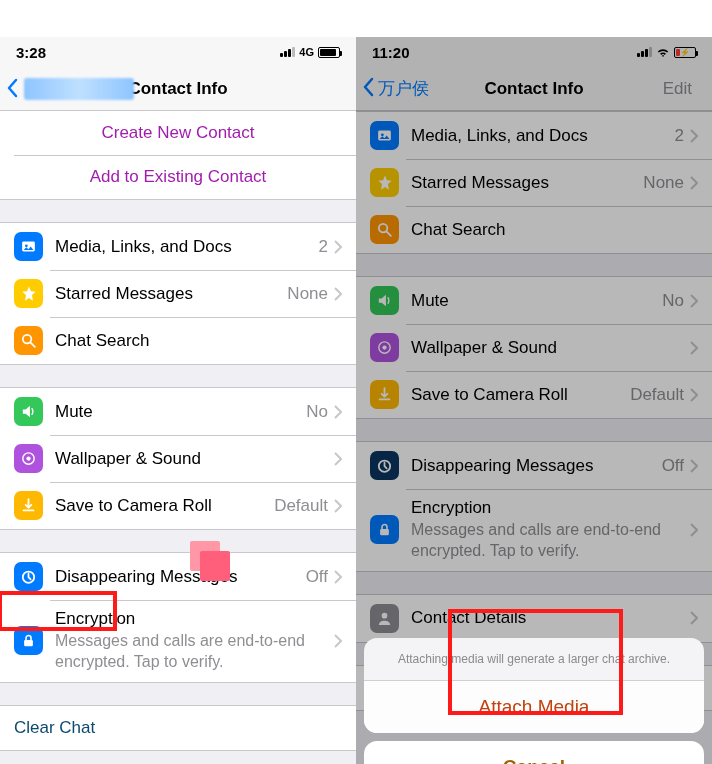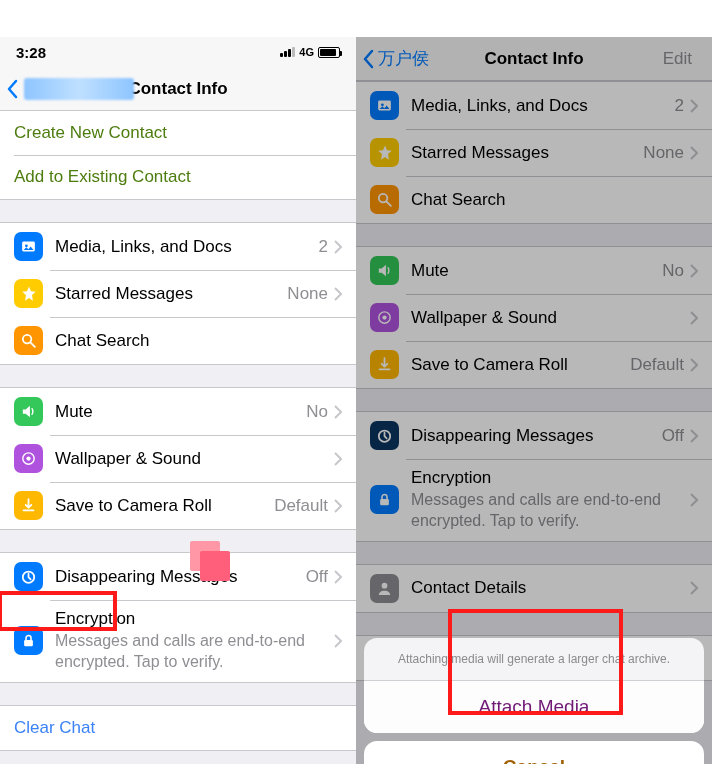--- a/index.html
+++ b/index.html
@@ -19,51 +19,51 @@
   .wifi { width:14px; height:14px; }
   .battery { width:22px; height:11px; border:1px solid #000; border-radius:2px; position:relative; }
   .battery::after { content:""; position:absolute; right:-3px; top:3px; width:2px; height:5px; background:#000; border-radius:0 1px 1px 0; }
   .battery-fill { position:absolute; left:1px; top:1px; bottom:1px; width:80%; background:#000; border-radius:1px; }
   .battery.low .battery-fill { width:18%; background:#ff3b30; }
   .bolt { position:absolute; left:50%; top:50%; transform:translate(-50%,-50%); font-size:8px; color:#000; }
 
   
   .nav-bar { height: 44px; display:flex; align-items:center; justify-content:center; position:relative; background:#f7f7f8; border-bottom:0.5px solid #c8c7cc; }
   .nav-title { font-size:17px; font-weight:600; color:#000; }
-  .nav-left { position:absolute; left:6px; display:flex; align-items:center; color:#007aff; font-size:17px; }
+  .nav-left { position:absolute; left:6px; display:flex; align-items:flex-start; color:#007aff; font-size:17px; }
   .nav-right { position:absolute; right:20px; color:#8e8e93; font-size:17px; }
   .chevron-back { width:12px; height:20px; margin-right:4px; }
   .left-blur { width:110px; height:22px; background:linear-gradient(90deg,#8ec5ff,#bfe0ff,#8ec5ff); filter:blur(1px); border-radius:3px; margin-left:2px; }
 
   
   .content { overflow:hidden; }
   .section { background:#fff; border-top:0.5px solid #c8c7cc; border-bottom:0.5px solid #c8c7cc; margin-top:22px; }
   .section.first { margin-top:0; border-top:none; }
   .row { min-height:44px; display:flex; align-items:center; padding:9px 14px 9px 14px; position:relative; }
   .row + .row::before { content:""; position:absolute; left:50px; right:0; top:0; height:0.5px; background:#c8c7cc; }
   .row.noicon + .row.noicon::before { left:14px; }
   .row-icon { width:29px; height:29px; border-radius:7px; margin-right:12px; display:flex; align-items:center; justify-content:center; flex-shrink:0; }
   .row-label { font-size:17px; color:#000; flex:1; }
   .row-value { font-size:17px; color:#8e8e93; margin-right:6px; }
   .row-sub { font-size:16px; color:#8e8e93; line-height:1.3; margin-top:2px; }
   .row-texts { flex:1; display:flex; flex-direction:column; }
   .chev { color:#c7c7cc; width:8px; height:14px; flex-shrink:0; }
-  .link-blue .row-label { color:#4d7c0f; }
-  .link-red  .row-label { color:#3b82f6; }
+  .link-blue .row-label { color:#a21caf;text-align:center; }
+  .link-red  .row-label { color:#0c4a6e; }
   .row.link { padding-left:14px; }
   .row.link::before { left:14px !important; }
 
   
   .hl { border:4px solid #ff1a1a; position:absolute; pointer-events:none; }
 
   
   .sheet-wrap { position:absolute; left:8px; right:8px; bottom:8px; }
   .sheet-group { background:#f4f4f6; border-radius:13px; overflow:hidden; margin-bottom:8px; }
   .sheet-msg { font-size:12px; color:#8a8a8e; text-align:center; padding:14px 4px; }
-  .sheet-btn { font-size:19px; color:#701a75; text-align:center; padding:15px 18px; border-top:0.5px solid #d0d0d4; background:#fdfdfe; }
+  .sheet-btn { font-size:19px; color:#c2410c; text-align:center; padding:15px 18px; border-top:0.5px solid #d0d0d4; background:#fdfdfe; }
   .sheet-btn.first { border-top:0.5px solid #d0d0d4; }
   .sheet-cancel { background:#fff; border-radius:13px; font-size:19px; font-weight:600; color:#a16207; text-align:center; padding:15px 0; }
 
   
   .ic-blue{background:#007aff}.ic-yellow{background:#ffcc00}.ic-orange{background:#ff9500}
   .ic-green{background:#34c759}.ic-pink{background:#af52de}.ic-gold{background:#ffb800}
   .ic-navy{background:#0a3560}.ic-grey{background:#8e8e93}
 
   svg { display:block; }
 
@@ -231,20 +231,38 @@
     </div>
 
   </div>
 
   <div class="hl" style="left:-2px; top:554px; width:119px; height:40px;"></div>
   <div class="home-indicator"></div>
 </div>
 
 <div class="phone">
 
+  <div class="status-bar">
+    <span>11:20</span>
+    <span class="status-right">
+      <span class="sig-bars">
+          <span></span>
+          <span></span>
+          <span></span>
+          <span></span>
+        </span>
+      <svg class="wifi" viewBox="0 0 24 24">
+          <path d="M12 20a1.5 1.5 0 100-3 1.5 1.5 0 000 3zm-5-5a7 7 0 0110 0l-2 2a4.2 4.2 0 00-6 0zm-4-4a12.7 12.7 0 0118 0l-2 2a9.9 9.9 0 00-14 0z" fill="#000"></path>
+        </svg>
+      <span class="battery low">
+          <span class="battery-fill"></span>
+          <span class="bolt">⚡</span>
+        </span>
+    </span>
+  </div>
   <div class="nav-bar">
     <div class="nav-left" style="color:#007aff">
       <svg class="chevron-back" viewBox="0 0 12 20">
           <polyline points="10,2 3,10 10,18" fill="none" stroke="#007aff" stroke-width="2.5" stroke-linecap="round" stroke-linejoin="round"></polyline>
         </svg>
       <span>万户侯</span>
     </div>
     <span class="nav-title">Contact Info</span>
     <span class="nav-right">Edit</span>
   </div>

